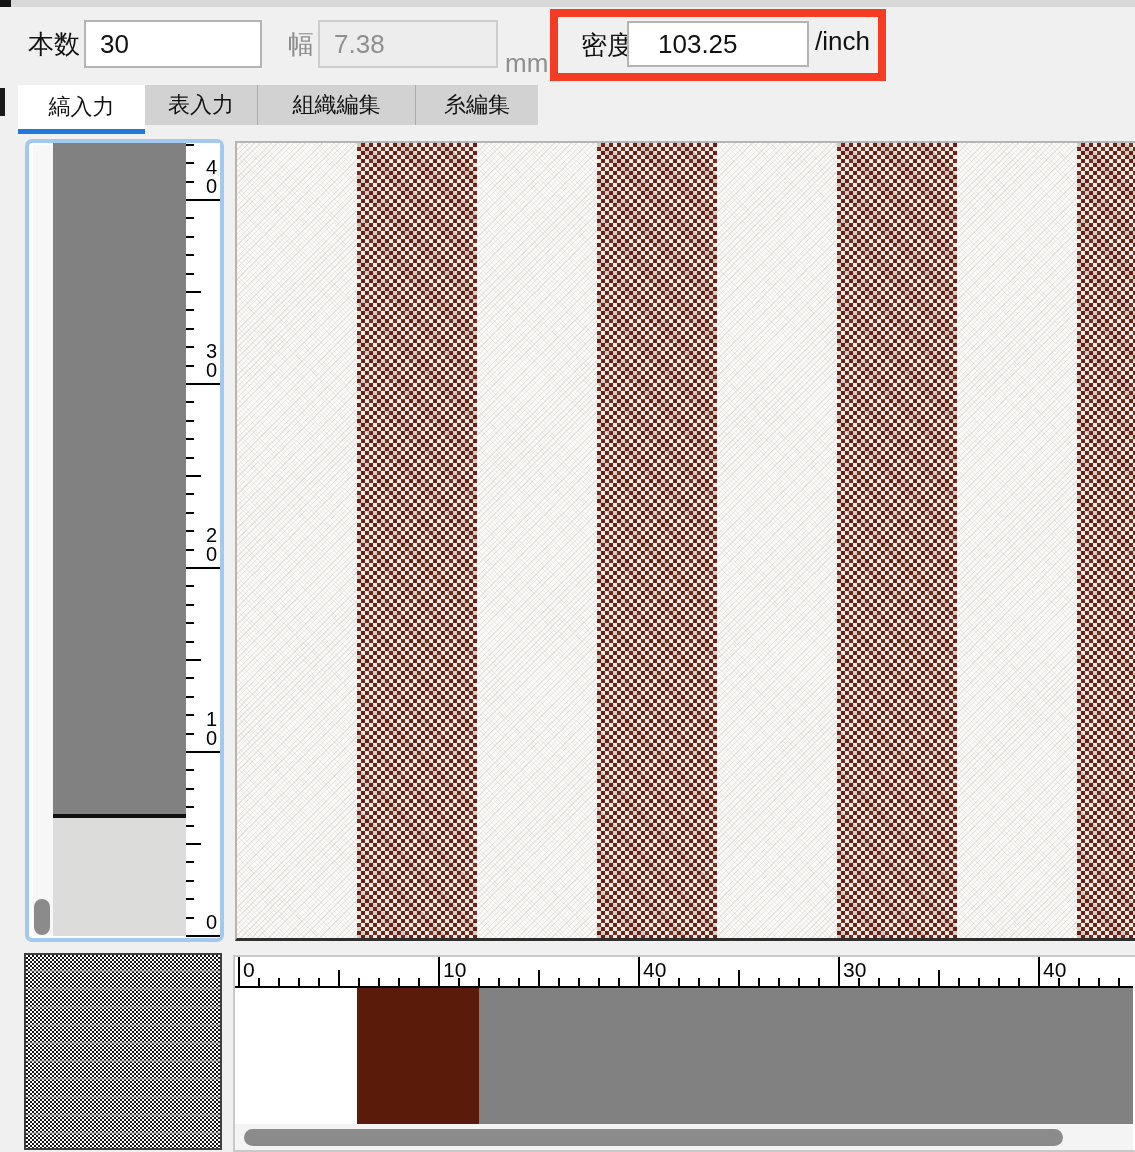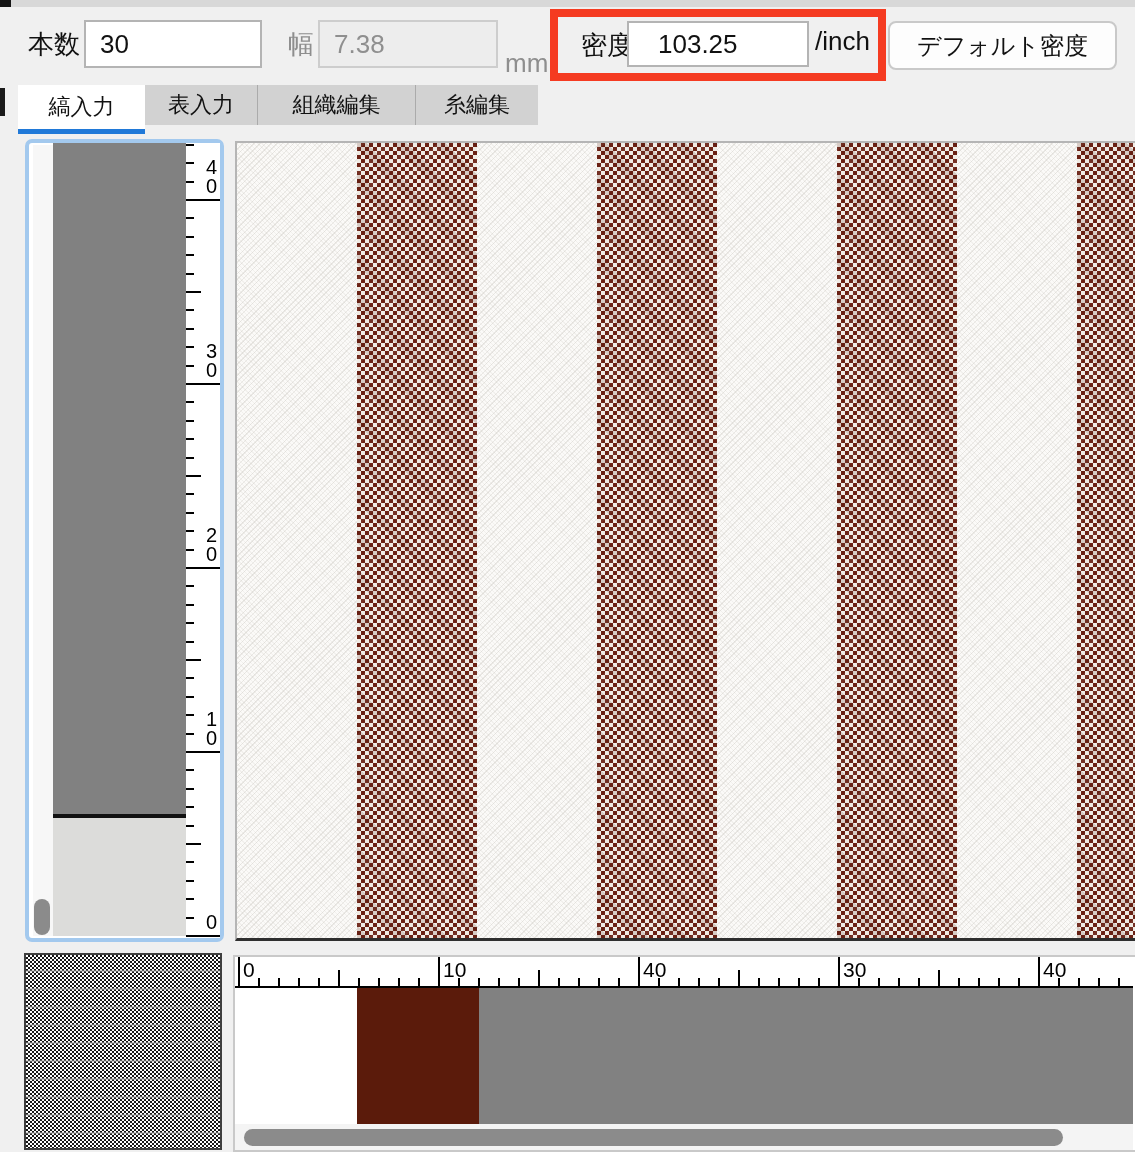--- a/index.html
+++ b/index.html
@@ -110,21 +110,20 @@
   <div class="abs tb-label dim" style="left:288px;">幅</div>
   <input class="abs tb-input disabled" style="left: 318px; width: 180px;" disabled="" value="7.38">
   <div class="abs tb-label dim" style="left:505px;margin-top:19px;">mm</div>
 
   <div class="abs red-box">
     <div class="abs tb-label" style="left:6px;margin-left:17px;">密度</div>
     <input class="abs tb-input" style="left: 69px; top: 4px; width: 182px; height: 46px; padding-left: 29px;" value="103.25">
     <div class="abs tb-label" style="left:257px;top:8px;text-align:center;">/inch</div>
   </div>
 
-  <button class="abs default-btn">デフォルト密度</button>
 
   <div class="abs tab active" style="left:18px;width:127px;">縞入力</div>
   <div class="abs tab-underline"></div>
   <div class="abs tab inactive first" style="left:145px;width:112px;">表入力</div>
   <div class="abs tab inactive" style="left:257px;width:158px;">組織編集</div>
   <div class="abs tab inactive" style="left:415px;width:123px;">糸編集</div>
 
   <div class="abs left-editor">
     <div class="abs v-track">
       <div class="abs v-thumb" id="v-thumb" style="left: 1px; top: 754px; height: 36px;"></div>

